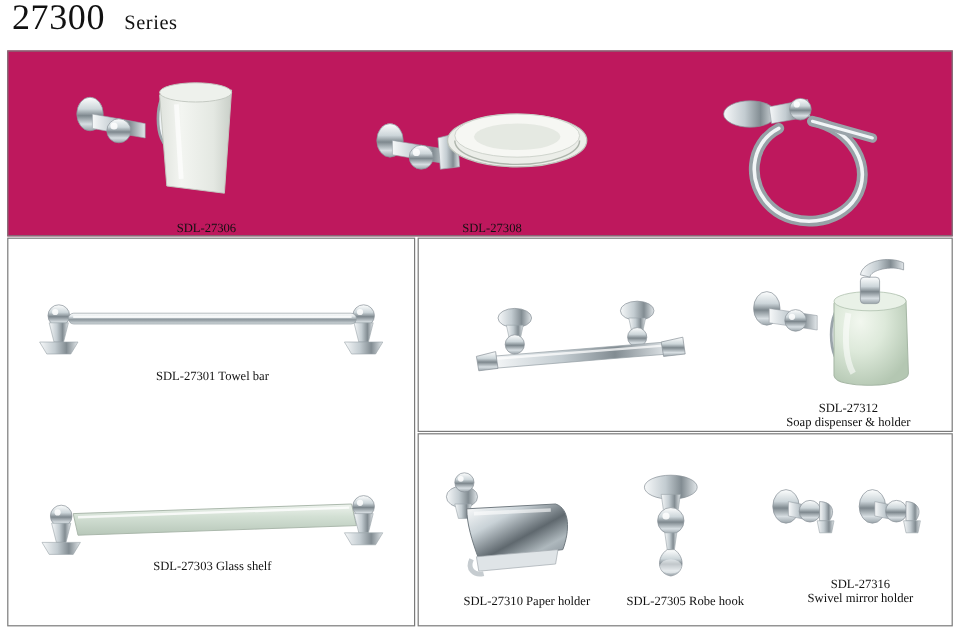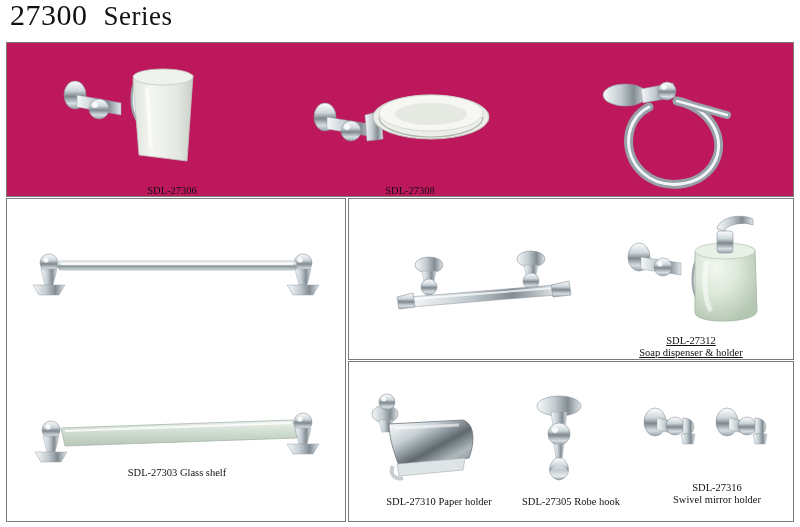--- a/index.html
+++ b/index.html
@@ -20,21 +20,21 @@
     position: absolute;
     left: 10px; top: -2px;
     font-family: "Liberation Serif", serif;
     font-size: 30px;
     color: #111;
     letter-spacing: 0.5px;
     white-space: nowrap;
   }
   .title .series {
     margin-left: 16px;
-    font-size: 27px;
+    font-size: 17px;
   }
   
   .panel {
     position: absolute;
     border: 1px solid #7a7a7a;
     background: #be185d;
     overflow: hidden;
   }
   .panel-top    { left: 6px;   top: 42px;  width: 788px; height: 155px; }
   .panel-left   { left: 6px;   top: 198px; width: 340px; height: 324px; background:#ffffff; }
@@ -163,20 +163,21 @@
 
         <circle cx="288" cy="14" r="9" fill="url(#chromeV)" stroke="#8a9399" stroke-width="0.6"></circle>
         <circle cx="285" cy="11" r="2.6" fill="#fff" opacity="0.85"></circle>
         <path d="M280 20 L296 20 L292 36 L284 36 Z" fill="url(#chromeH)" stroke="#99a2a8" stroke-width="0.5"></path>
         <path d="M272 36 L304 36 L298 46 L278 46 Z" fill="url(#chromeH)" stroke="#99a2a8" stroke-width="0.5"></path>
 
         <rect x="42" y="12" width="240" height="9" rx="4.5" fill="url(#barG)" stroke="#98a1a7" stroke-width="0.6"></rect>
         <rect x="46" y="14" width="232" height="2" fill="#ffffff" opacity="0.8"></rect>
       </svg>
     </div>
+    <div class="caption" style="left:40px; top:110px; width:260px;">SDL-27301   Towel bar</div>
 
     <div class="art" style="left:14px; top:205px;">
       <svg width="310" height="75" viewBox="0 0 310 75">
         <defs>
           <linearGradient id="shelfG" x1="0" y1="0" x2="0" y2="1">
             <stop offset="0%" stop-color="#eef3ee"></stop>
               <stop offset="40%" stop-color="#d3e0d4"></stop>
             <stop offset="100%" stop-color="#b7c7b9"></stop>
           </linearGradient>
         </defs>
@@ -238,21 +239,21 @@
         <ellipse cx="88" cy="74" rx="10" ry="24" fill="none" stroke="#eef2f4" stroke-width="2.5"></ellipse>
 
         <path d="M78 48 C78 40 138 36 138 46 L140 106 C140 118 80 120 78 108 Z" fill="url(#bottleG)" stroke="#a7b8a6" stroke-width="0.9"></path>
         <ellipse cx="108" cy="46" rx="30" ry="8" fill="#e9f1e7" stroke="#b3c3b2" stroke-width="0.7"></ellipse>
         <path d="M90 56 C86 76 88 96 94 106" stroke="#ffffff" stroke-width="5" opacity="0.55" fill="none"></path>
 
         <rect x="100" y="26" width="16" height="22" rx="3" fill="url(#chromeV)" stroke="#8a9399" stroke-width="0.6"></rect>
         <path d="M100 24 C102 12 124 8 136 14 L136 20 C126 16 108 20 108 26 Z" fill="url(#chromeH)" stroke="#8a9399" stroke-width="0.6"></path>
       </svg>
     </div>
-    <div class="caption" style="left:252px; top:136px; width:180px;text-decoration:underline;">SDL-27312
+    <div class="caption" style="left:268px; top:136px; width:180px;">SDL-27312
 Soap dispenser &amp; holder</div>
   </div>
 
   <div class="panel panel-bottom">
 
     <div class="art" style="left:10px; top:18px;">
       <svg width="140" height="110" viewBox="0 0 140 110">
         <defs>
           <linearGradient id="coverG" x1="0" y1="0" x2="1" y2="1">
             <stop offset="0%" stop-color="#ffffff"></stop>

